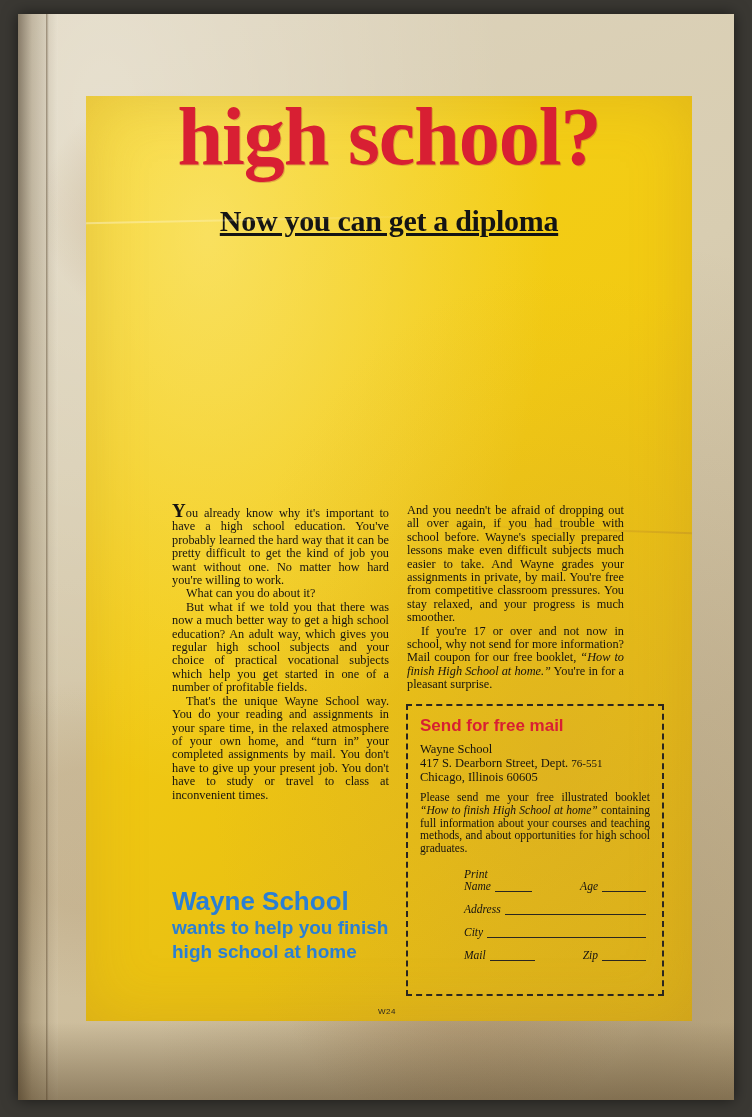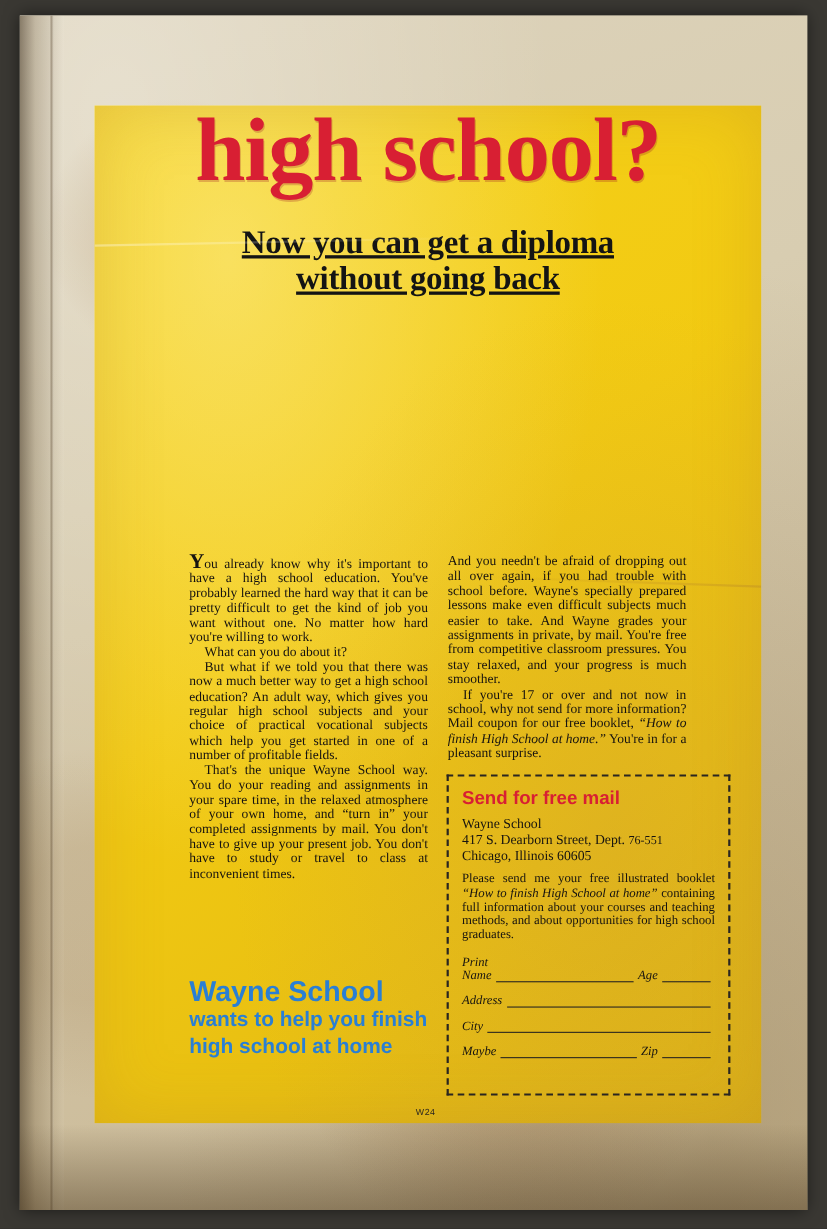--- a/index.html
+++ b/index.html
@@ -211,21 +211,21 @@
     margin-top: 12px;
     font-family: "Liberation Serif", serif;
     font-size: 11.5px;
     color: #161310;
   }
   .field-row {
     display: flex;
     align-items: flex-end;
     margin-top: 11px;
   }
-  .field-label { white-space: nowrap; font-style: italic; }
+  .field-label { white-space: nowrap; font-style: italic; margin-left: 44px; }
   .rule {
     flex: 1;
     border-bottom: 1px solid #2a2620;
     height: 11px;
     margin: 0 4px;
   }
   .rule.short { flex: 0 0 44px; }
   .print-name {
     font-style: italic;
     line-height: 12px;
@@ -269,21 +269,20 @@
 
     <div class="ad">
       <div class="ad-inner">
 
         <div class="headline">
           <span class="l2">high school?</span>
         </div>
 
         <div class="subhead">
           <div>Now you can get a diploma</div>
-          <div>without going back</div>
         </div>
 
         <div class="cols">
 
           <div class="col">
             <p class="first"><span class="dropcap">Y</span><span>ou already know why it's important to have a high school education. You've probably learned the hard way that it can be pretty difficult to get the kind of job you want without one. No matter how hard you're willing to work.</span></p>
             <p>What can you do about it?</p>
             <p>But what if we told you that there was now a much better way to get a high school education? An adult way, which gives you regular high school subjects and your choice of practical vocational subjects which help you get started in one of a number of profitable fields.</p>
             <p>That's the unique Wayne School way. You do your reading and assignments in your spare time, in the relaxed atmosphere of your own home, and “turn in” your completed assignments by mail. You don't have to give up your present job. You don't have to study or travel to class at inconvenient times.</p>
           </div>
@@ -330,21 +329,21 @@
               <span class="field-label">Address</span>
               <span class="rule"></span>
             </div>
 
             <div class="field-row">
               <span class="field-label">City</span>
               <span class="rule"></span>
             </div>
 
             <div class="field-row">
-              <span class="field-label">Maybe</span>
+              <span class="field-label">Mail</span>
               <span class="rule"></span>
               <span class="field-label">Zip</span>
               <span class="rule short"></span>
             </div>
 
           </div>
         </div>
 
         <div class="code">W24</div>
 

